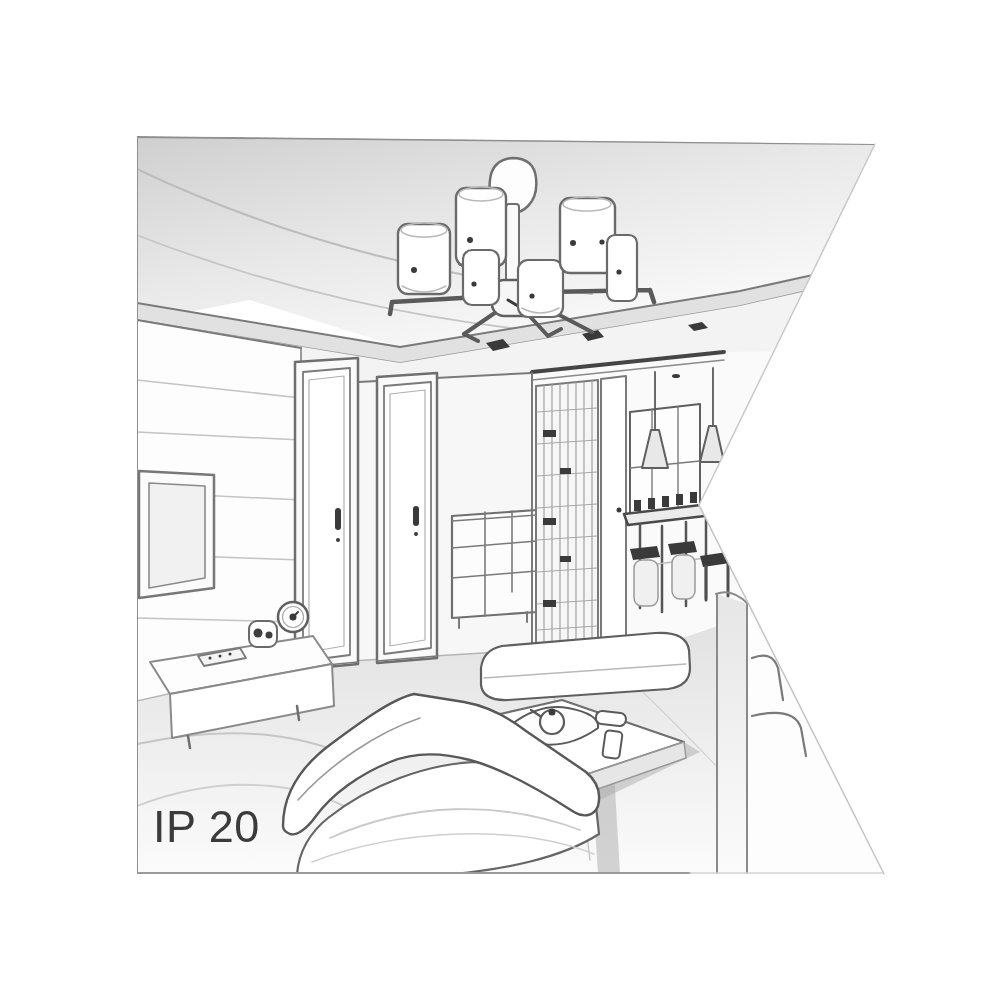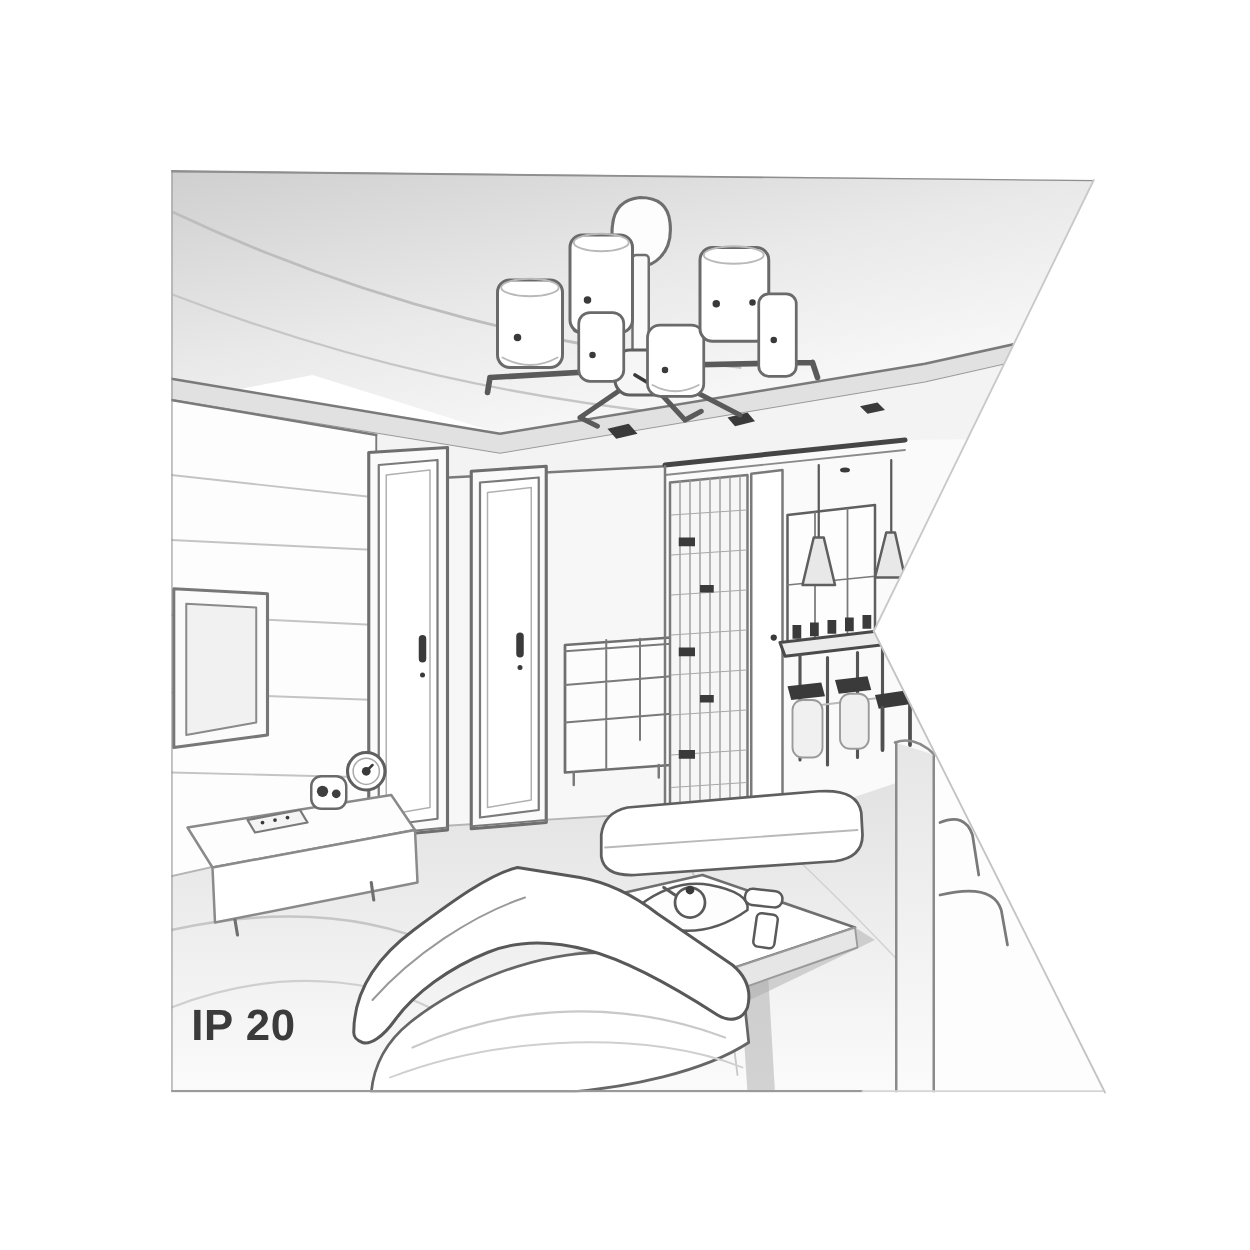--- a/index.html
+++ b/index.html
@@ -1,19 +1,19 @@
 <!DOCTYPE html>
 <html style="--background: #ffffff; --line-dark: #4f4f4f; --line-mid: #7a7a7a; --line-soft: #b9b9b9; --ink: #3a3a3a; --fill-white: #ffffff; --fill-light: #f4f4f4; --fill-mid: #e4e4e4; --text: #3b3b3b;"><head>
 <meta charset="utf-8">
 <style>
   html,body{margin:0;padding:0;background:#fff;}
   .stage{position:relative;width:1000px;height:1000px;background:var(--background,#fff);overflow:hidden;
          font-family:"Liberation Sans", sans-serif;}
   .art{position:absolute;inset:0;filter:blur(.35px);}
-  .ip-label{position:absolute;left:153px;top:801px;font-size:35px;font-weight:700;
+  .ip-label{position:absolute;left:153px;top:801px;font-size:45px;font-weight:400;
             letter-spacing:.5px;color:var(--text,#3b3b3b);} .sm{stroke:var(--line-mid,#7a7a7a)}
   .ss{stroke:var(--line-soft,#b9b9b9)} .si{stroke:var(--ink,#3a3a3a)}
   .fn{fill:none} .fw{fill:var(--fill-white,#fff)} .fi{fill:var(--ink,#3a3a3a)}
   svg *{stroke-linecap:round;stroke-linejoin:round}
 </style>
 </head>
 <body>
 
 <div class="stage">
   <div class="art">

